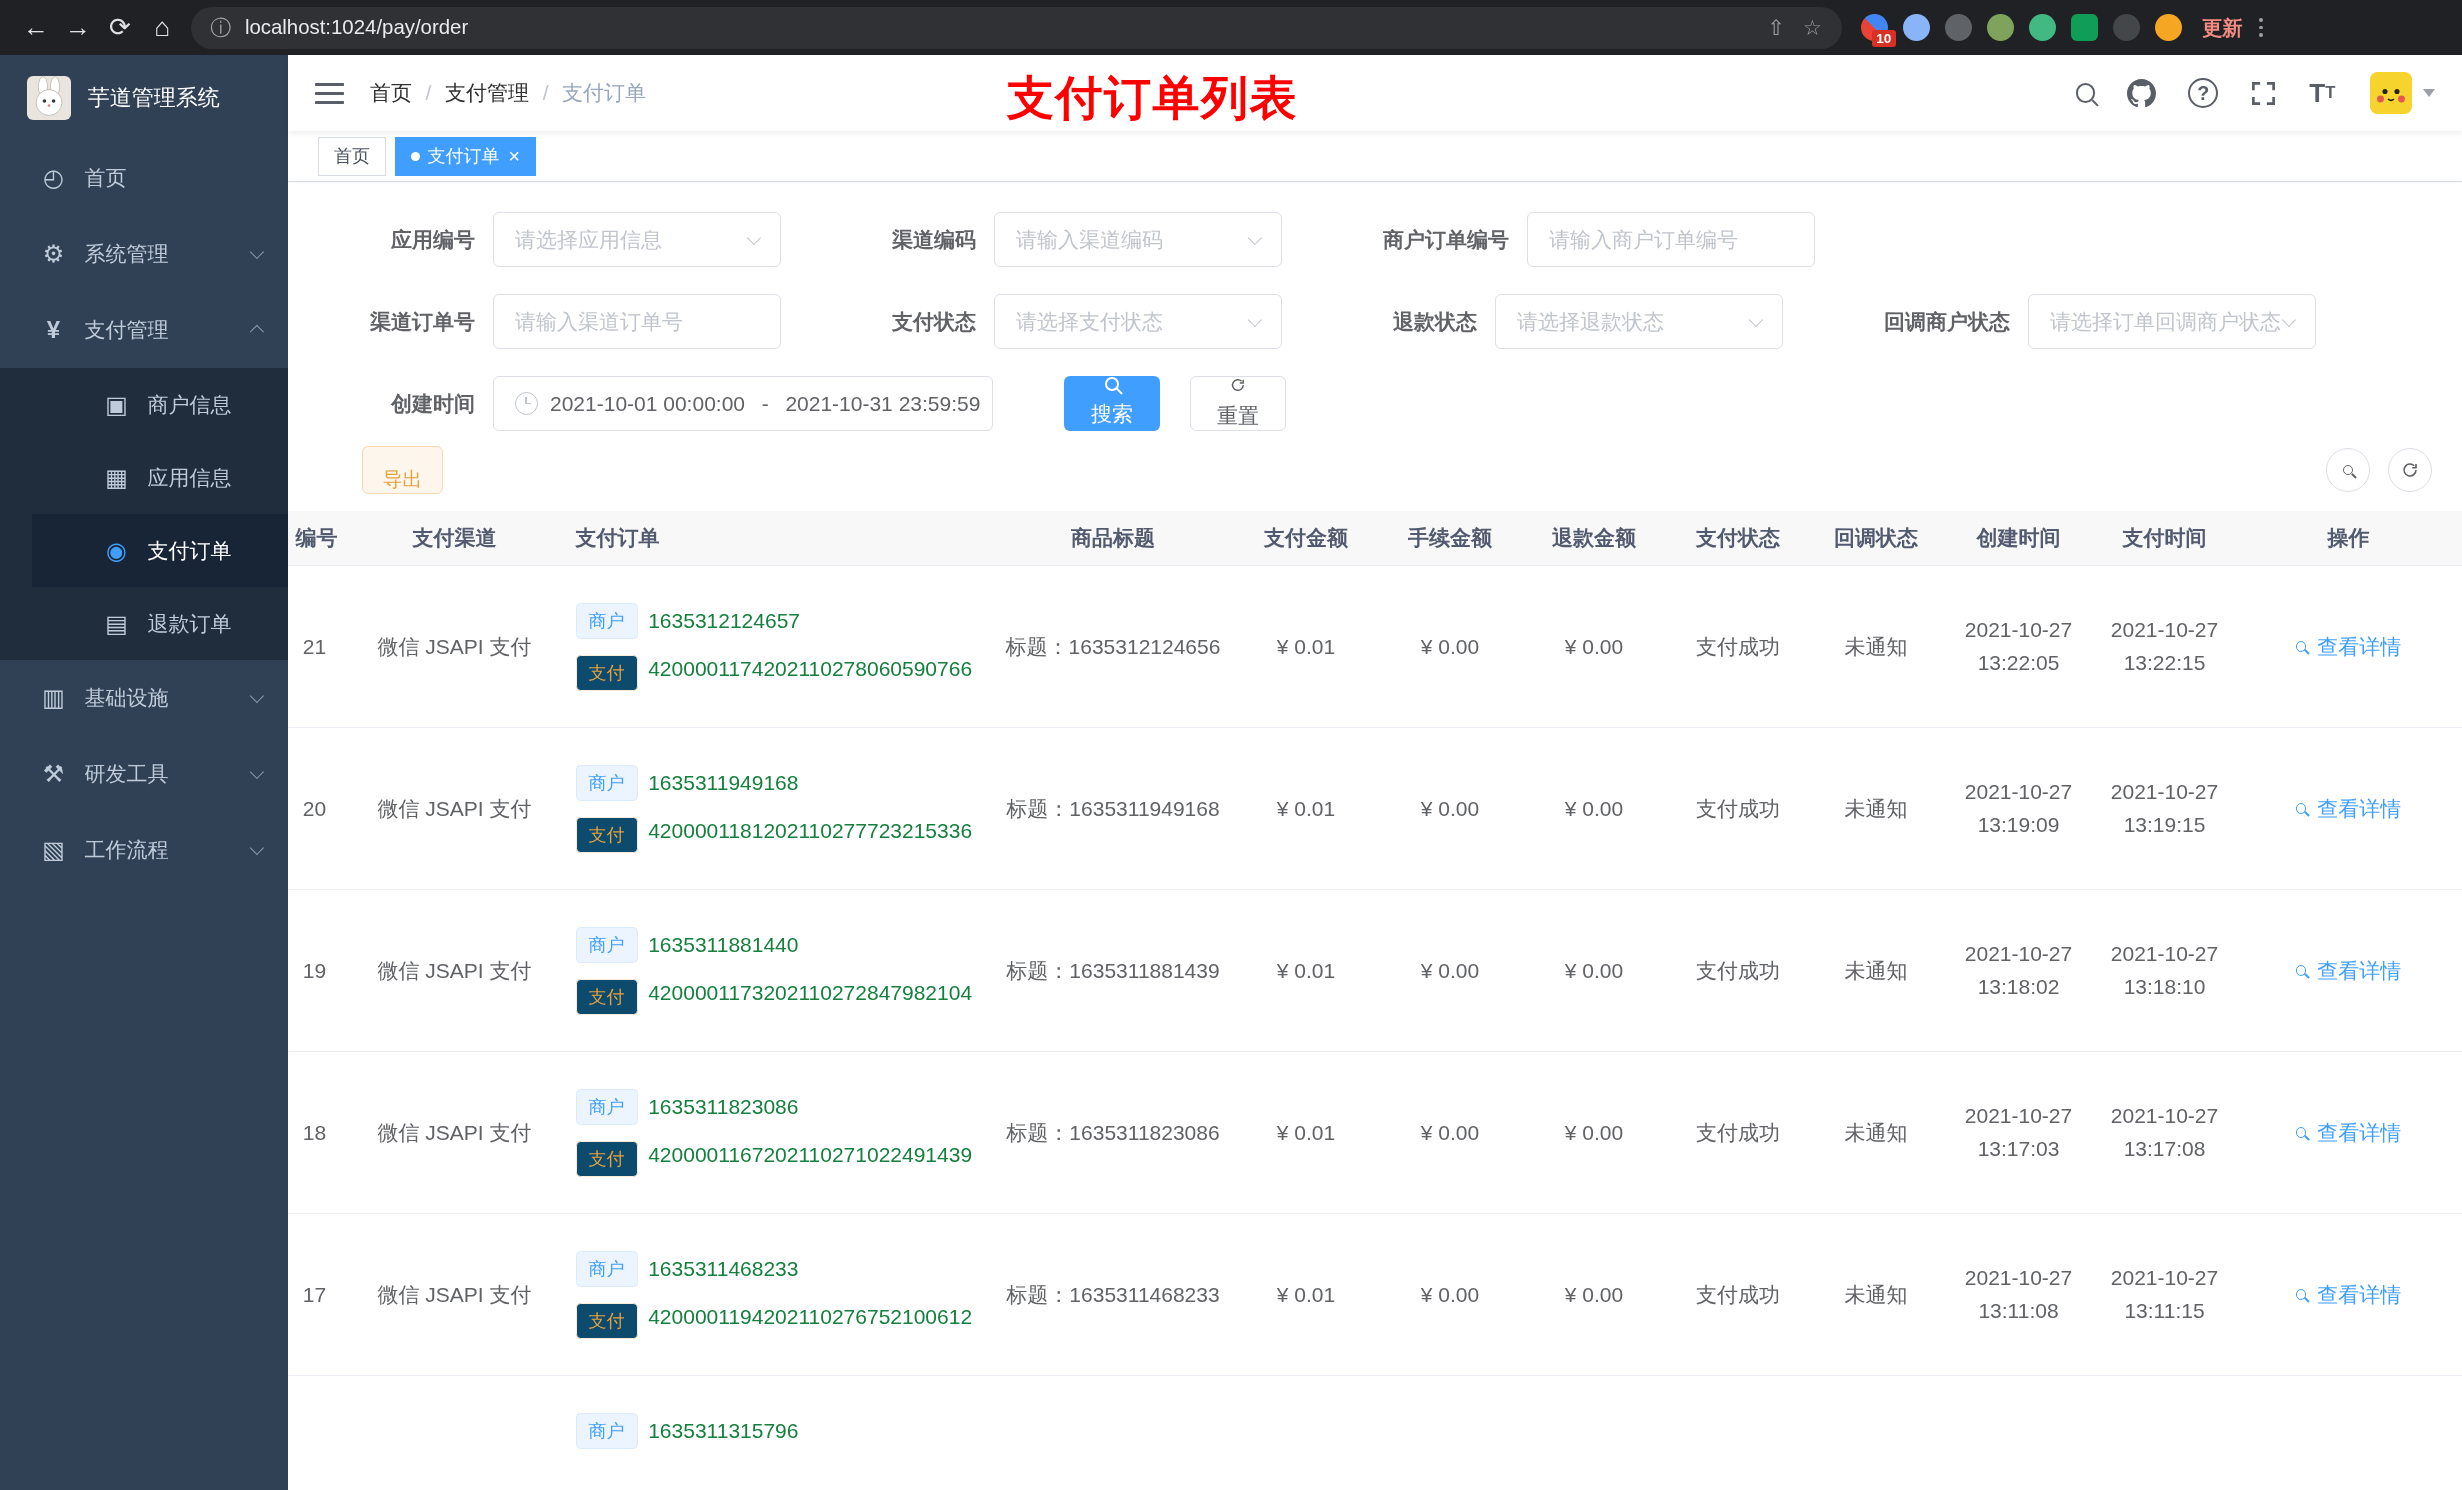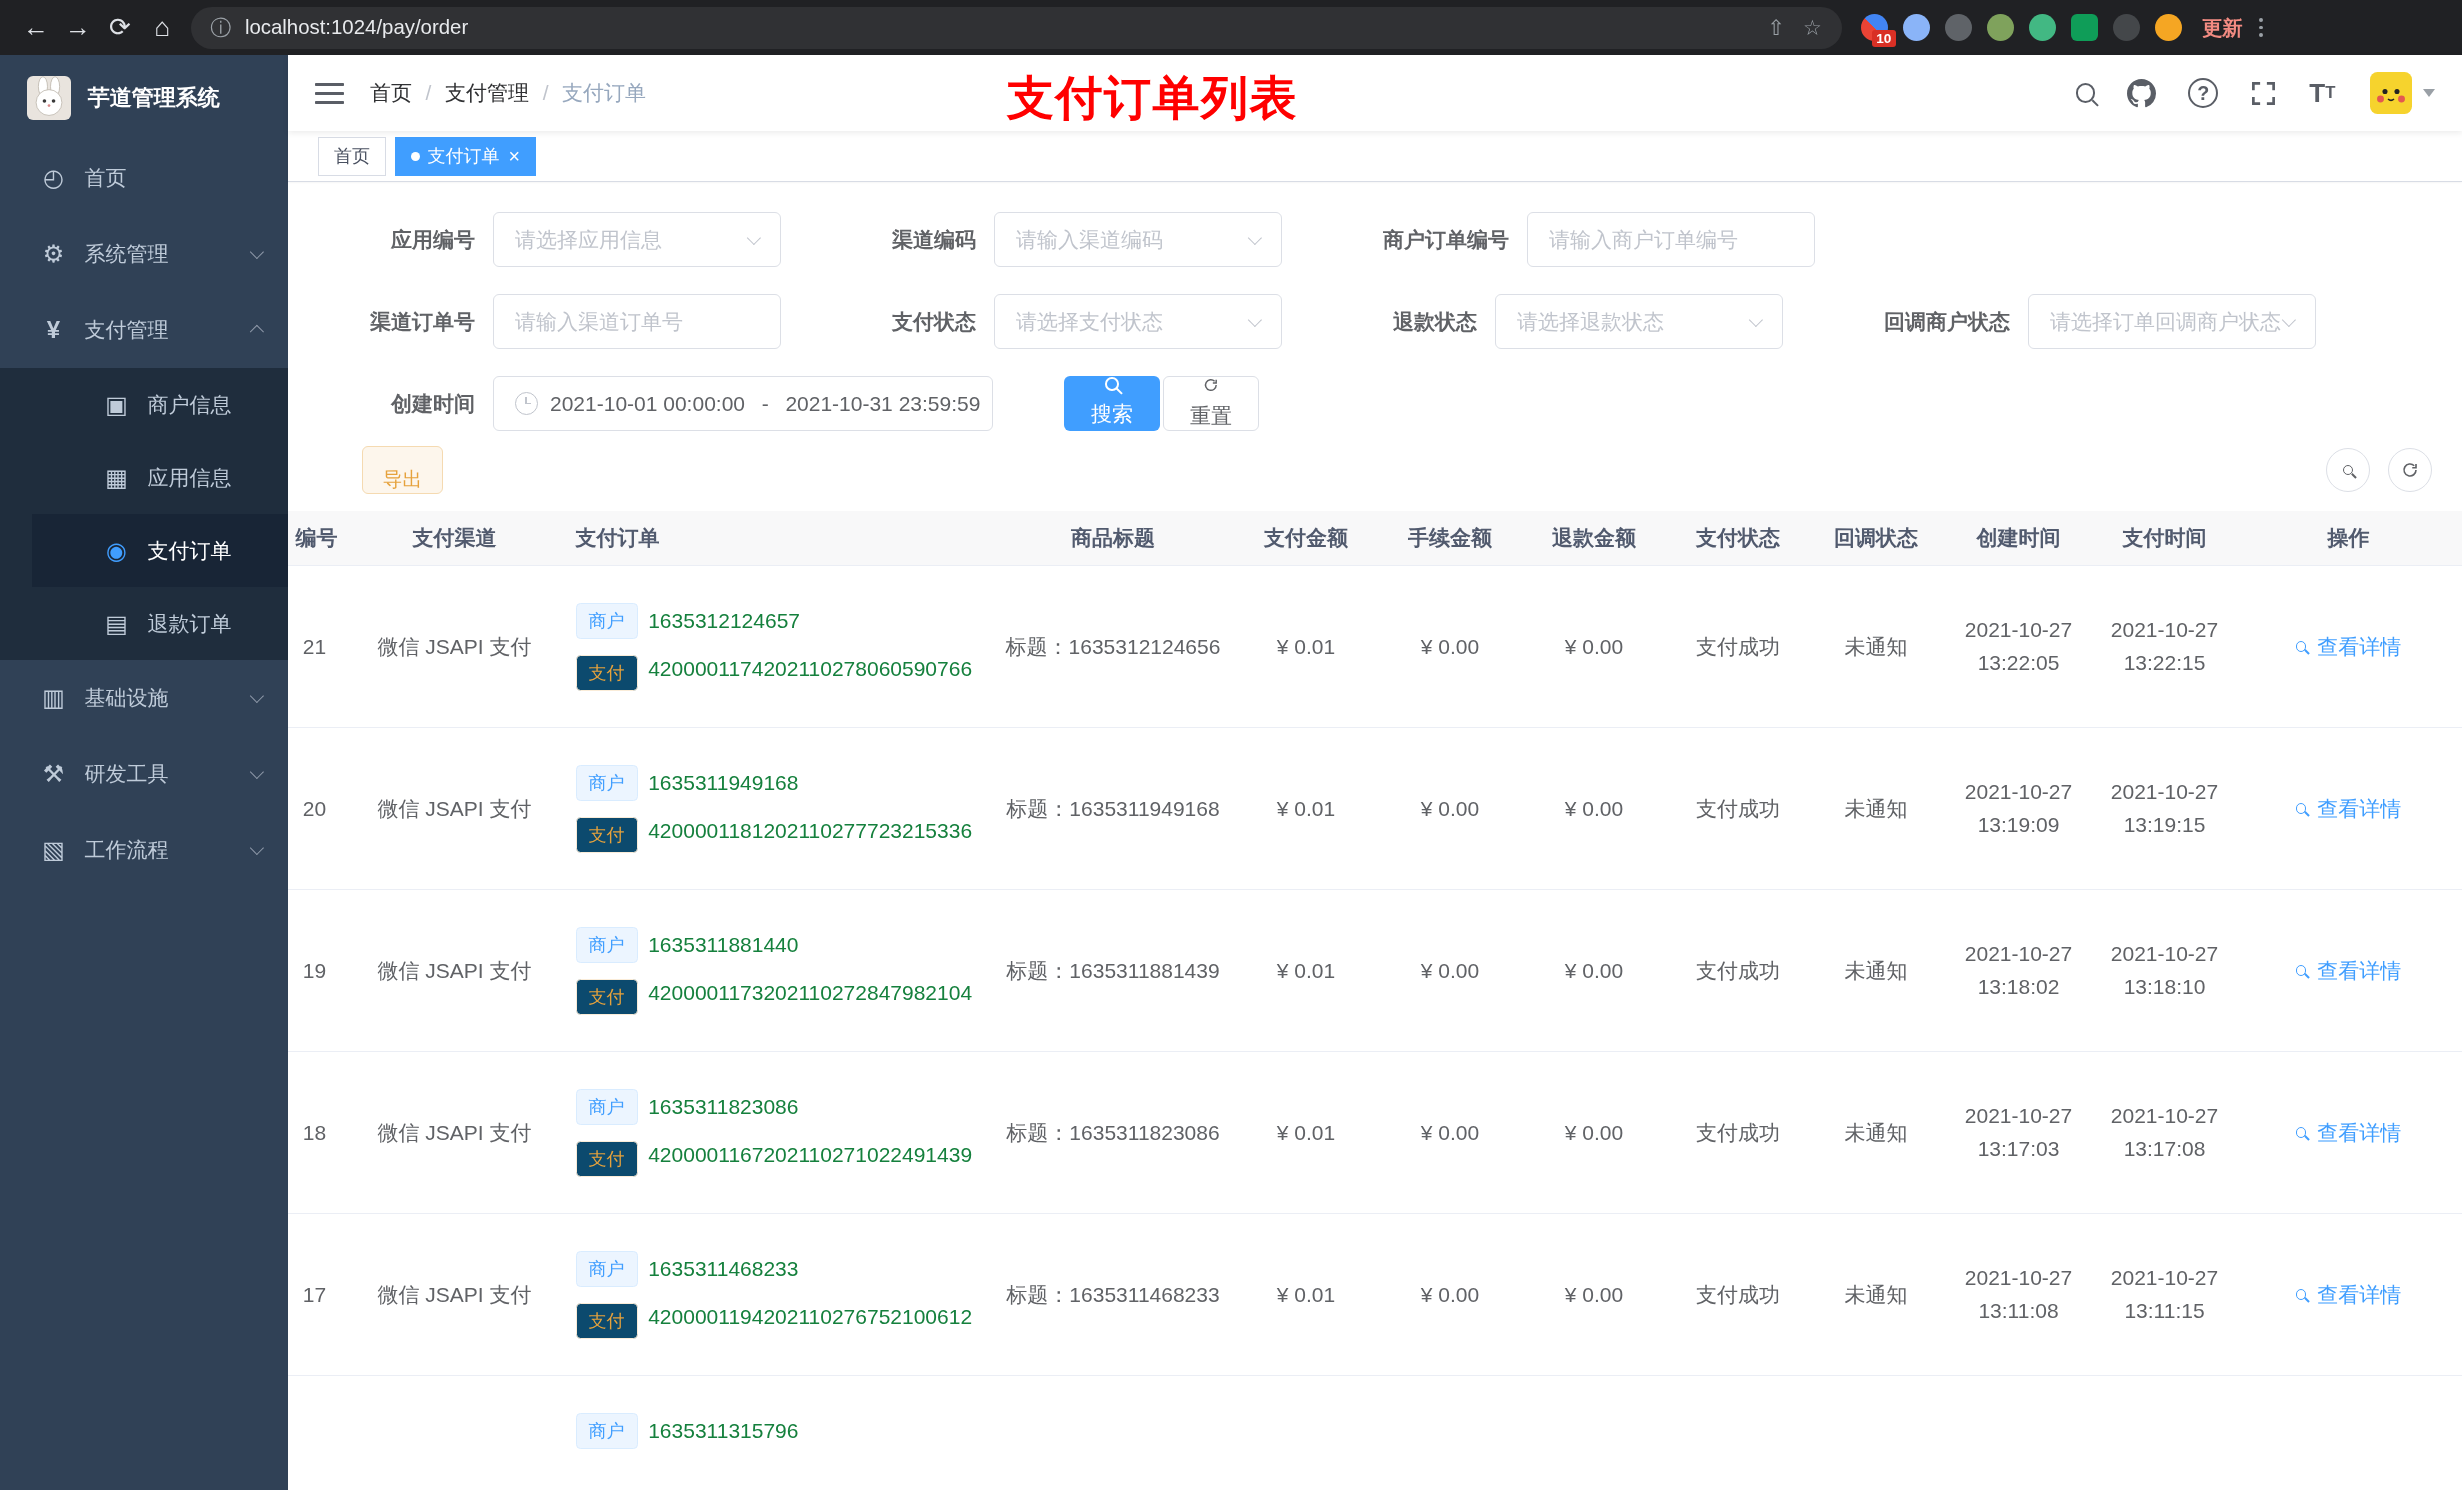--- a/index.html
+++ b/index.html
@@ -22,21 +22,21 @@
   .upd { color:#f28b82; font-size:20.4px; font-weight:bold; margin-left:19.7px; white-space:nowrap; }
   .kebab { display:inline-flex; flex-direction:column; gap:3.8px; margin-left:16.7px; }
   .kebab i { width:3.8px; height:3.8px; border-radius:50%; background:#9aa0a6; }
 
   
   .app { display:flex; height:1436px; }
 
   
   .sidebar { width:288px; background:#304156; flex-shrink:0; color:#bfcbd9; }
   .logo-row { height:85px; display:flex; align-items:center; padding-left:27px; gap:16.7px; }
-  .logo-title { color:#fff; font-size:22px; font-weight:bold; }
+  .logo-title { color:#fff; font-size:22px; font-weight:normal; }
   .mi { height:76px; display:flex; align-items:center; padding:0 26px 0 36px; font-size:21px; color:#bfcbd9; cursor:pointer; }
   .mi .mic { width:35px; margin-right:13.6px; text-align:center; font-size:24px; }
   .mi .lbl { flex:1; }
   .chv { width:9.8px; height:9.8px; border-right:1.5px solid #8e99a9; border-bottom:1.5px solid #8e99a9; display:inline-block; }
   .chv.down { transform:rotate(45deg); margin-top:-4.5px; }
   .chv.up { transform:rotate(-135deg); margin-top:4.5px; }
   .submenu { background:#1f2d3d;padding-left:32px; }
   .submenu .mi { height:73px; padding-left:67px; font-size:21px; }
   .submenu .mi.active { background:#182536; color:#fff; }
   .submenu .mi.active .mic { color:#409eff; }
@@ -92,21 +92,21 @@
     transform:rotate(45deg); margin-left:auto; margin-top:-3.8px; flex-shrink:0; }
   .daterange { width:500px; overflow:hidden; }
   .dtext { color:#606266; font-size:21px; white-space:nowrap; }
   .dsep { color:#606266; font-size:21px; margin:0 16.7px; }
   .i-clock { width:23px; height:23px; border:1.5px solid #c0c4cc; border-radius:50%; position:relative; flex-shrink:0; margin-right:12px; }
   .i-clock::before { content:""; position:absolute; left:9px; top:3.8px; width:1.5px; height:7.6px; background:#c0c4cc; }
   .i-clock::after { content:""; position:absolute; left:9px; top:9.8px; width:6px; height:1.5px; background:#c0c4cc; }
   .btn { display:inline-flex; align-items:center; gap:9px; height:55px; padding:0 26px; border-radius:6px;
     font-size:21px; cursor:pointer; border:0.8px solid transparent; white-space:nowrap;flex-direction:column; }
   .btn-primary { background:#409eff; color:#fff; margin-left:33px; }
-  .btn-plain { background:#fff; border-color:#dcdfe6; color:#606266; margin-left:3px; }
+  .btn-plain { background:#fff; border-color:#dcdfe6; color:#606266; margin-left:30px; }
   .i-search { display:inline-block; width:13.6px; height:13.6px; border:2.3px solid currentColor; border-radius:50%; position:relative; }
   .i-search::after { content:""; position:absolute; width:2.3px; height:7.6px; background:currentColor; right:-3px;
     bottom:-6px; transform:rotate(-45deg); }
   .i-search.sm { width:10.6px; height:10.6px; border-width:1.5px; }
   .i-search.sm::after { width:1.5px; height:6px; right:-2.3px; bottom:-4.5px; }
 
   
   .toolbar { display:flex; align-items:center; padding:15px 30px 16.7px 30px; }
   .btn-export { height:48px; padding:0 19.7px; font-size:19.7px; background:#fdf6ec; border-color:#f5dab1; color:#e6a23c; gap:19px;margin-left:44px; }
   .mini-circles { margin-left:auto; display:flex; gap:18px; }

